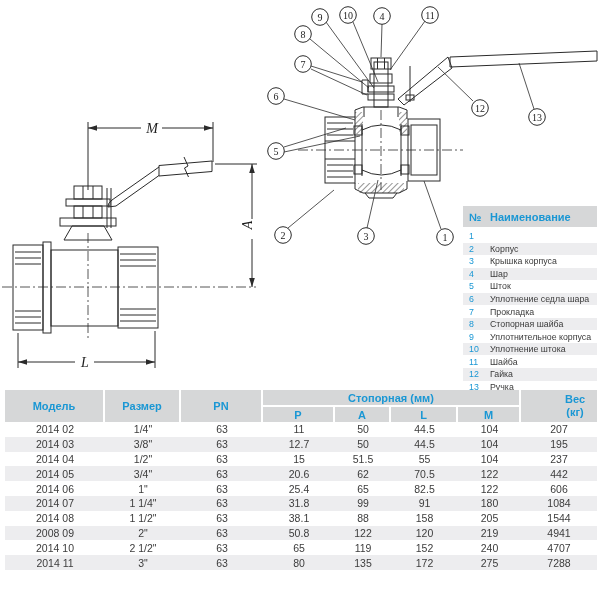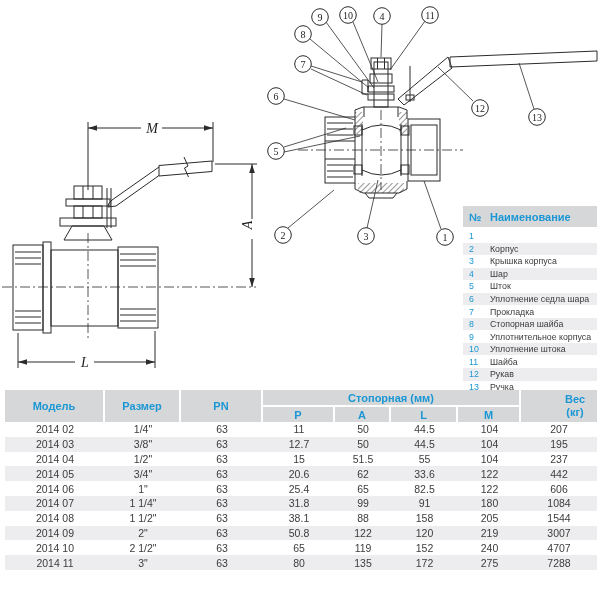--- a/index.html
+++ b/index.html
@@ -291,21 +291,21 @@
         <div class="prow">
           <span class="pnum">9</span>
           <span class="pname">Уплотнение штока</span>
         </div>
         <div class="prow">
           <span class="pnum">10</span>
           <span class="pname">Шайба</span>
         </div>
         <div class="prow">
           <span class="pnum">11</span>
-          <span class="pname">Рукав</span>
+          <span class="pname">Гайка</span>
         </div>
         <div class="prow">
           <span class="pnum">12</span>
           <span class="pname">Ручка</span>
         </div>
         <div class="prow">
           <span class="pnum">13</span>
           <span class="pname">Рукав кольцо</span>
         </div>
       </div>
@@ -370,21 +370,21 @@
           <td>55</td>
           <td>104</td>
           <td>237</td>
         </tr>
         <tr>
           <td>2014 05</td>
           <td>3/4"</td>
           <td>63</td>
           <td>20.6</td>
           <td>62</td>
-          <td>33.6</td>
+          <td>70.5</td>
           <td>122</td>
           <td>442</td>
         </tr>
         <tr>
           <td>2014 06</td>
           <td>1"</td>
           <td>63</td>
           <td>25.4</td>
           <td>65</td>
           <td>82.5</td>
@@ -405,28 +405,28 @@
           <td>2014 08</td>
           <td>1 1/2"</td>
           <td>63</td>
           <td>38.1</td>
           <td>88</td>
           <td>158</td>
           <td>205</td>
           <td>1544</td>
         </tr>
         <tr>
-          <td>2014 09</td>
+          <td>2008 09</td>
           <td>2"</td>
           <td>63</td>
           <td>50.8</td>
           <td>122</td>
           <td>120</td>
           <td>219</td>
-          <td>3007</td>
+          <td>4941</td>
         </tr>
         <tr>
           <td>2014 10</td>
           <td>2 1/2"</td>
           <td>63</td>
           <td>65</td>
           <td>119</td>
           <td>152</td>
           <td>240</td>
           <td>4707</td>

